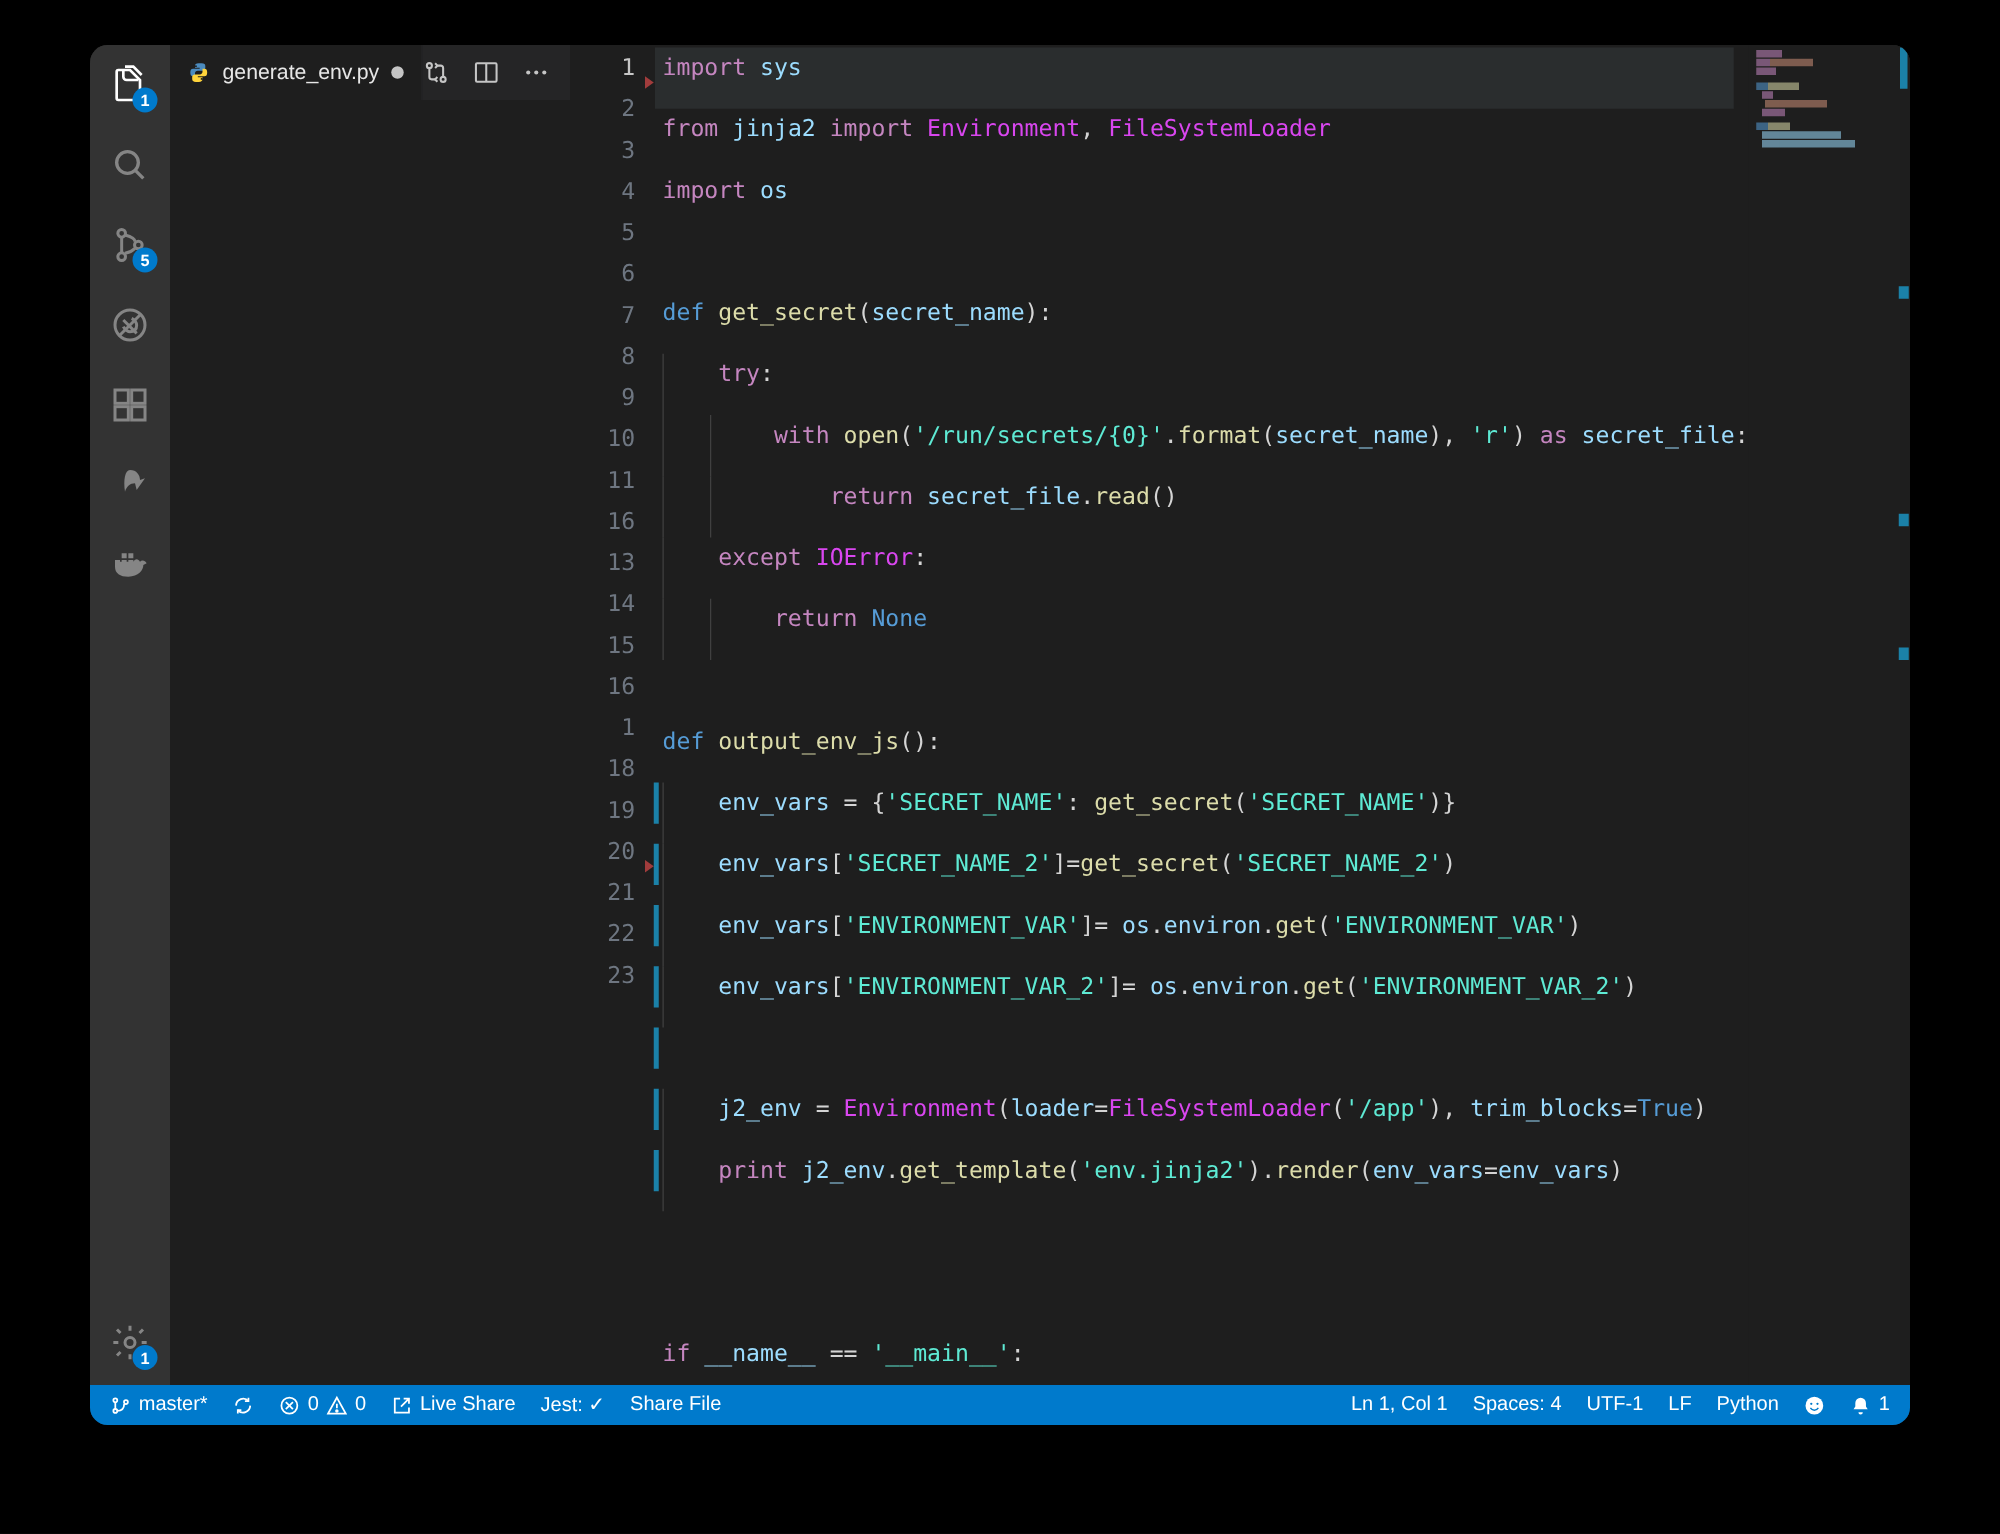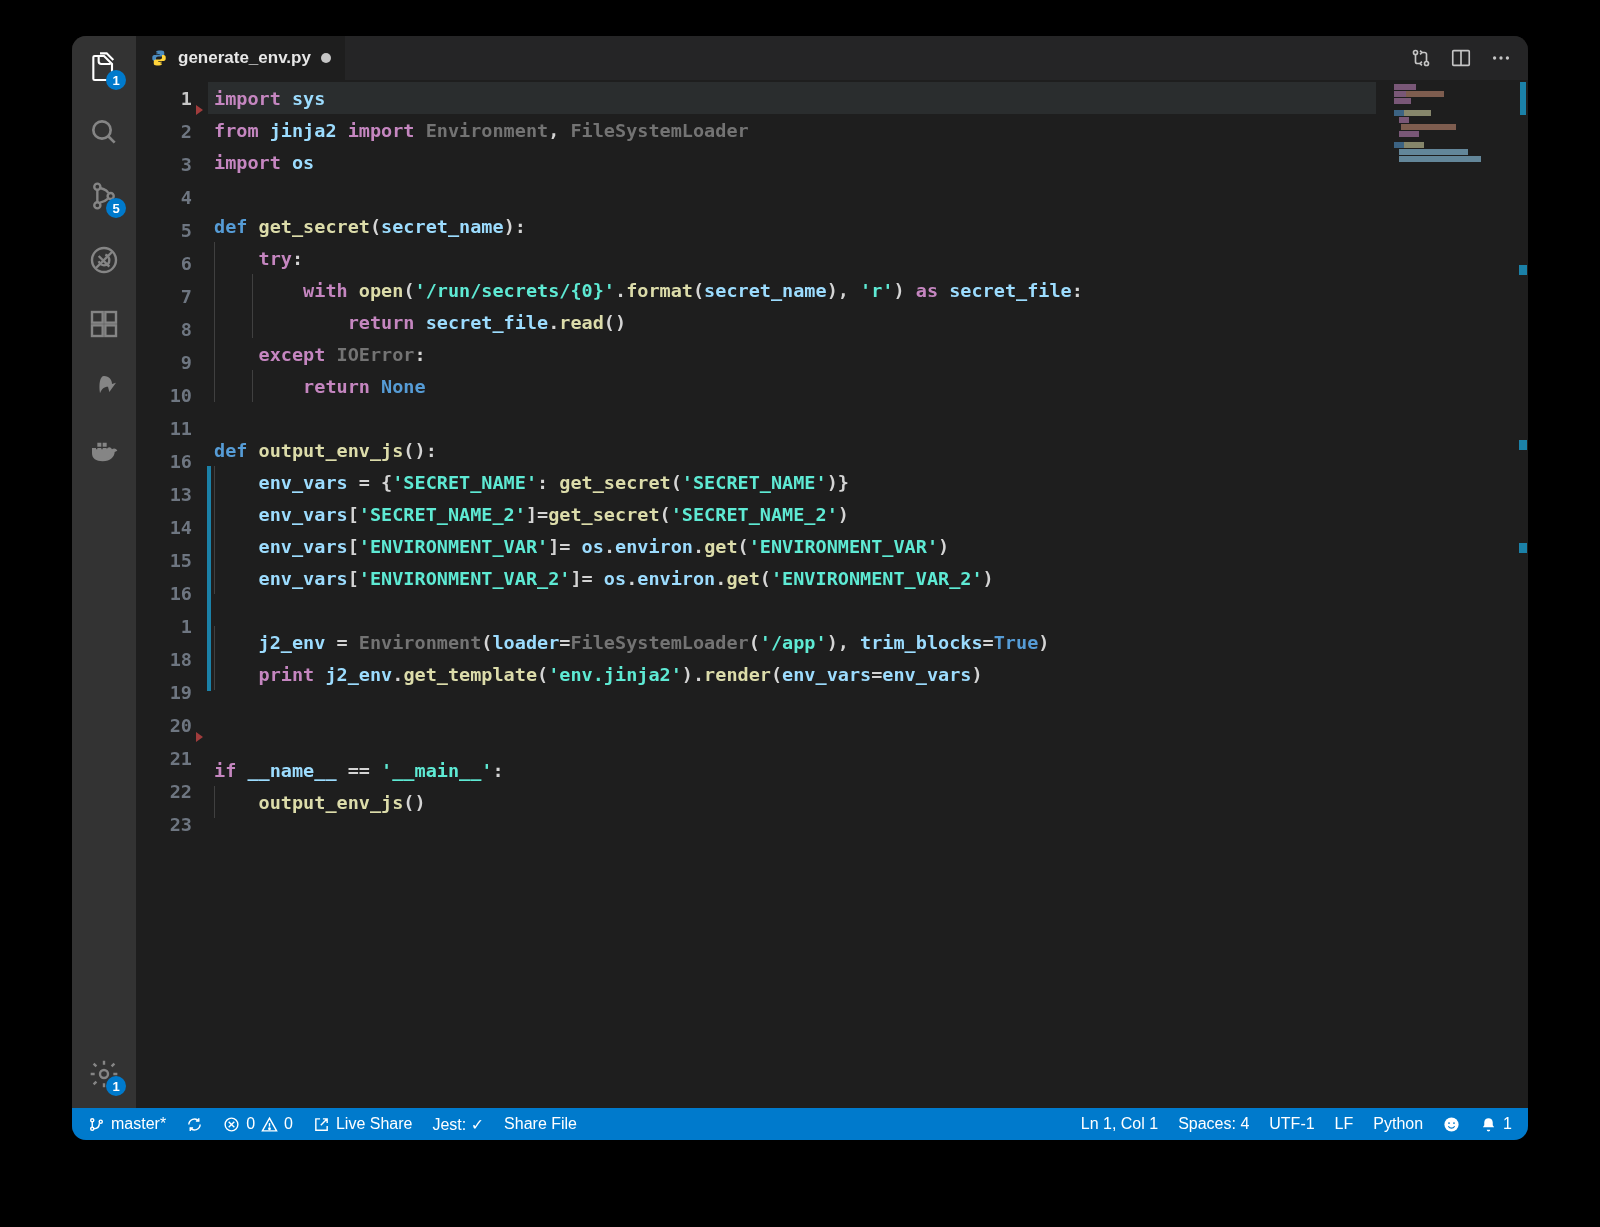--- a/index.html
+++ b/index.html
@@ -80,21 +80,21 @@
     background: #007acc;
     color: #fff;
     border-radius: 12px;
     min-width: 20px; height: 20px;
     font-size: 13px;
     display: flex; align-items: center; justify-content: center;
     padding: 0 4px;
     font-weight: 600;
   }
   
-  .main { flex: 1; display: flex; flex-direction: column; min-width: 0; font-weight: bold; }
+  .main { flex: 1; display: flex; min-width: 0; }
   .tabs {
     height: 44px;
     background: #252526;
     display: flex;
     align-items: stretch;
   }
   .tab {
     background: #1e1e1e;
     color: #e7e7e7;
     display: flex;
@@ -150,41 +150,41 @@
     border-bottom: 5px solid transparent;
     border-left: 7px solid #a13c3c;
   }
   .code {
     flex: 1;
     color: #d4d4d4;
     padding-top: 2px;
     white-space: pre;
     position: relative;
   }
-  .code .row { height: 32px; position: relative; }
+  .code .row { height: 49px; position: relative; }
   .code .row.hl { background: #2a2d2e; margin-left: -6px; padding-left: 6px; margin-right: 12px;}
   .indent-guide {
     position: absolute;
     left: 0; top: 0; bottom: 0;
     border-left: 1px solid #404040;
   }
   .indent-guide.g2 { left: 38px; }
   .modbar {
     position: absolute;
     left: -7px;
     top: 0;
     width: 4px;
     height: 33px;
     background: #1b81a8;
   }
   
   .kw { color: #c586c0; }
   .kw2 { color: #569cd6; }
   .fn { color: #dcdcaa; }
-  .cls { color: #737373; margin-top: 12px; }
+  .cls { color: #d946ef; margin-top: 12px; }
   .str { color: #5eead4; }
   .const { color: #569cd6; }
   .var { color: #9cdcfe; }
   .op { color: #d4d4d4; }
   .pn { color: #d4d4d4; }
   .minimap {
     width: 140px;
     background: #1e1e1e;
     position: relative;
     border-left: 0;

